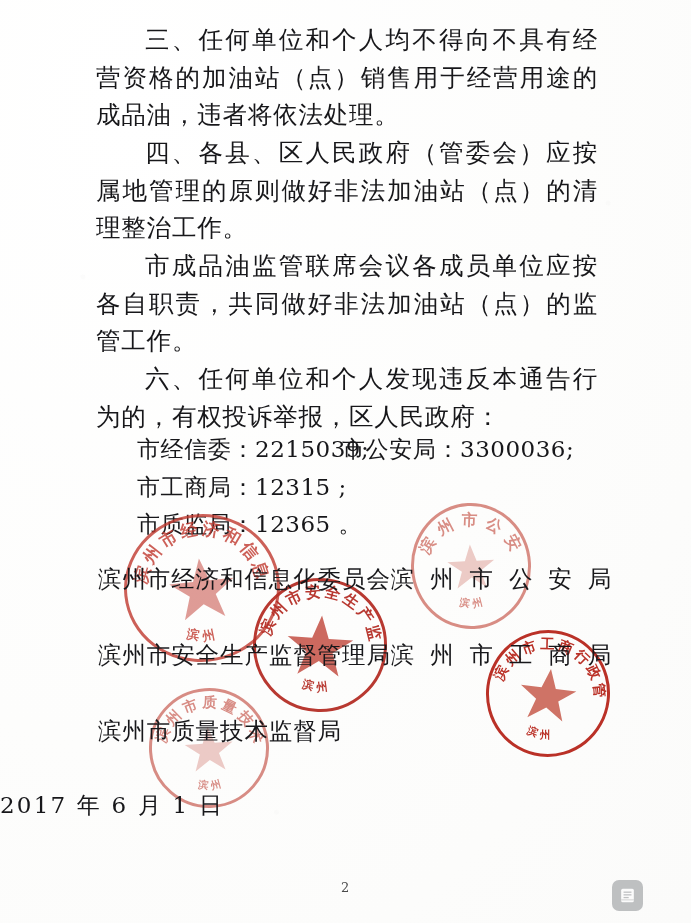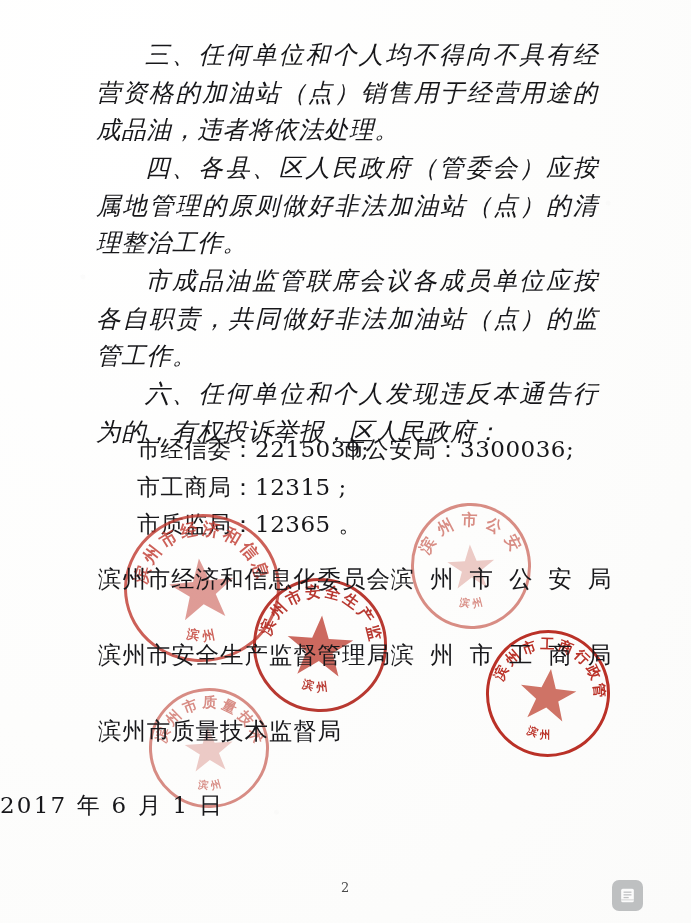--- a/index.html
+++ b/index.html
@@ -23,21 +23,21 @@
       radial-gradient(circle at 12% 30%, rgba(0,0,0,0.012) 0 2px, transparent 3px),
       radial-gradient(circle at 63% 70%, rgba(0,0,0,0.010) 0 2px, transparent 3px),
       radial-gradient(circle at 88% 22%, rgba(0,0,0,0.010) 0 2px, transparent 3px),
       radial-gradient(circle at 40% 88%, rgba(0,0,0,0.010) 0 2px, transparent 3px);
     pointer-events:none;
   }
 
   
   .body-text{
     position:absolute;
-    left:96px; top:36px; width:502px;font-style:italic;
+    left:96px; top:21px; width:502px;
   }
   .para{
     font-size:24.5px;
     line-height:37.5px;
     letter-spacing:0.8px;
     text-align:justify;
     text-justify:inter-character;
     margin:0 0 0.5px 0;
     text-indent:49px;
     color:#17171a;

